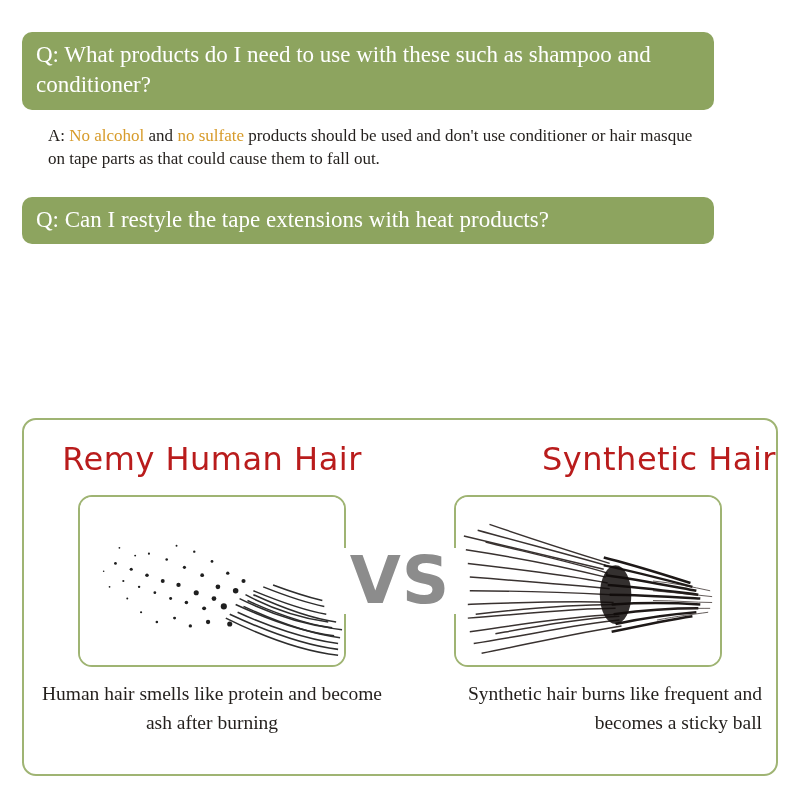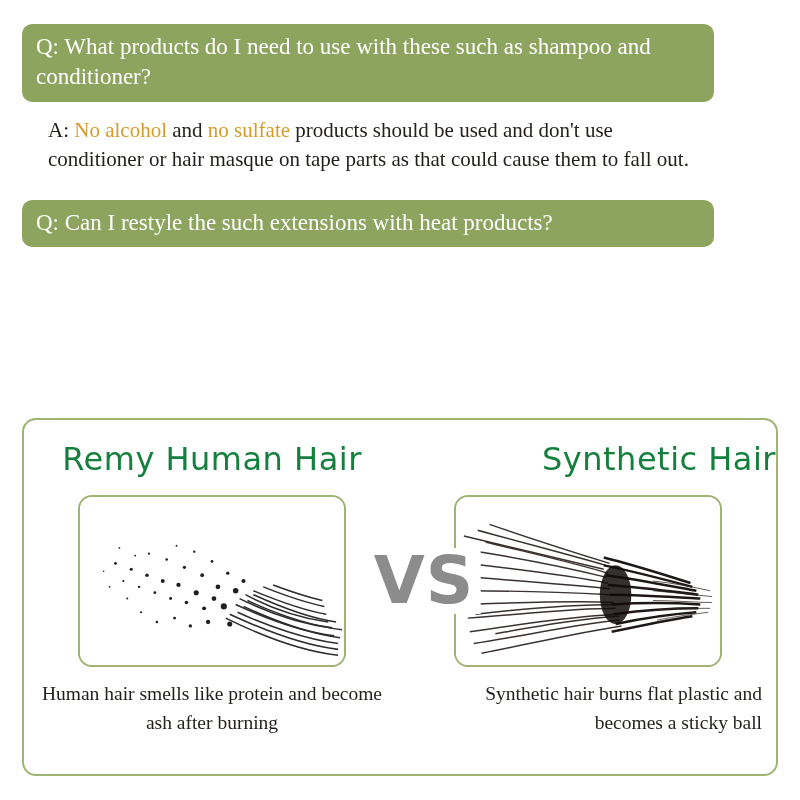--- a/index.html
+++ b/index.html
@@ -12,38 +12,38 @@
     background: #ffffff;
     font-family: "Liberation Serif", serif;
     color: #2a2a2a;
     overflow: hidden;
   }
   .page {
     position: relative;
     width: 736px;
     height: 800px;
     box-sizing: border-box;
-    padding: 24px 22px 0 22px;
+    padding: 32px 22px 0 22px;
   }
 
   
   .faq-block {
     margin-bottom: 4px;
   }
   .question {
     background: #8da45f;
     border-radius: 10px;
     color: #ffffff;
     font-size: 23px;
     line-height: 1.32;
     padding: 8px 14px 9px 14px;
     box-sizing: border-box;
   }
   .answer {
-    font-size: 21px;
+    font-size: 17px;
     line-height: 1.38;
     padding: 14px 20px 0 26px;
     box-sizing: border-box;
     color: #231f1c;
   }
   .answer .hl {
     color: #d79b2a;
   }
 
   .spacer-a { height: 22px; }
@@ -70,21 +70,21 @@
     top: 0;
     width: 50%;
     height: 100%;
     box-sizing: border-box;
     text-align: center;
   }
   .col-left { left: 0; }
   .col-right { left: 50%; text-align: right; }
 
   .col-title {
-    color: #15803d;
+    color: #b91c1c;
     font-size: 32px;
     font-family: "DejaVu Sans", sans-serif;
     letter-spacing: 0.5px;
     margin-top: 22px;
     line-height: 1.1;
   }
 
   .photo-frame {
     position: relative;
     margin: 18px auto 0 auto;
@@ -112,42 +112,41 @@
     transform: translateX(-50%);
     font-family: "DejaVu Sans", sans-serif;
     font-size: 66px;
     font-weight: bold;
     color: #8c8c8c;
     letter-spacing: 1px;
     z-index: 5;
     background: #ffffff;
     padding: 0 6px;
     line-height: 1;
-    margin-left: 24px;
   }
 
   
   svg.hair { display: block; width: 100%; height: 100%; }
 </style>
 </head>
 <body>
 
 <div class="page">
 
   <div class="faq-block">
     <div class="question">Q: What products do I need to use with these such as shampoo and conditioner?</div>
     <div class="answer">
       <span>A: </span><span class="hl">No alcohol</span><span> and </span><span class="hl">no sulfate</span><span> products should be used and don't use conditioner or hair masque on tape parts as that could cause them to fall out.</span>
     </div>
   </div>
 
   <div class="spacer-a"></div>
 
   <div class="faq-block">
-    <div class="question">Q: Can I restyle the such extensions with heat products?</div>
+    <div class="question">Q: Can I restyle the tape extensions with heat products?</div>
   </div>
 
   <div class="compare">
     <div class="compare-inner">
 
       <div class="col col-left">
         <div class="col-title">Remy Human Hair</div>
         <div class="photo-frame">
           <svg class="hair" viewBox="0 0 268 172" preserveAspectRatio="none" aria-hidden="true">
             <rect x="0" y="0" width="268" height="172" fill="#ffffff"></rect>
@@ -244,20 +243,20 @@
             <g stroke="#2e2422" stroke-width="1" fill="none" opacity="0.75">
               <path d="M200 86 C 220 88, 240 92, 258 96"></path>
               <path d="M200 96 C 222 98, 242 100, 260 102"></path>
               <path d="M200 106 C 222 106, 242 108, 260 108"></path>
               <path d="M200 116 C 222 114, 242 114, 258 114"></path>
               <path d="M204 126 C 224 122, 242 120, 256 118"></path>
             </g>
             <ellipse cx="162" cy="100" rx="16" ry="30" fill="#110c0b" opacity="0.85"></ellipse>
           </svg>
         </div>
-        <div class="caption">Synthetic hair burns flat plastic and becomes a sticky ball</div>
+        <div class="caption">Synthetic hair burns like frequent and becomes a sticky ball</div>
       </div>
 
       <div class="vs-badge">VS</div>
     </div>
   </div>
 
 </div>
 
 </body></html>

